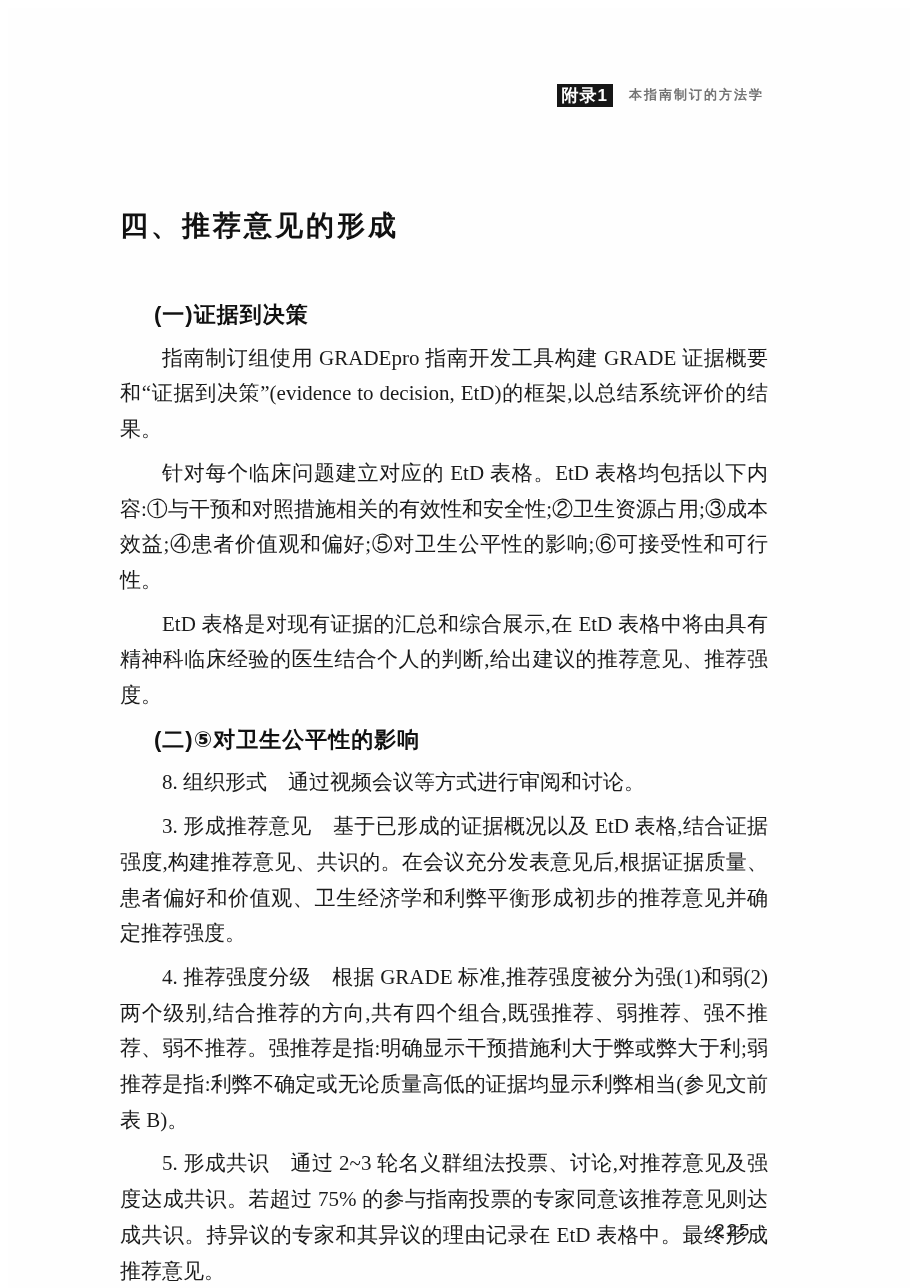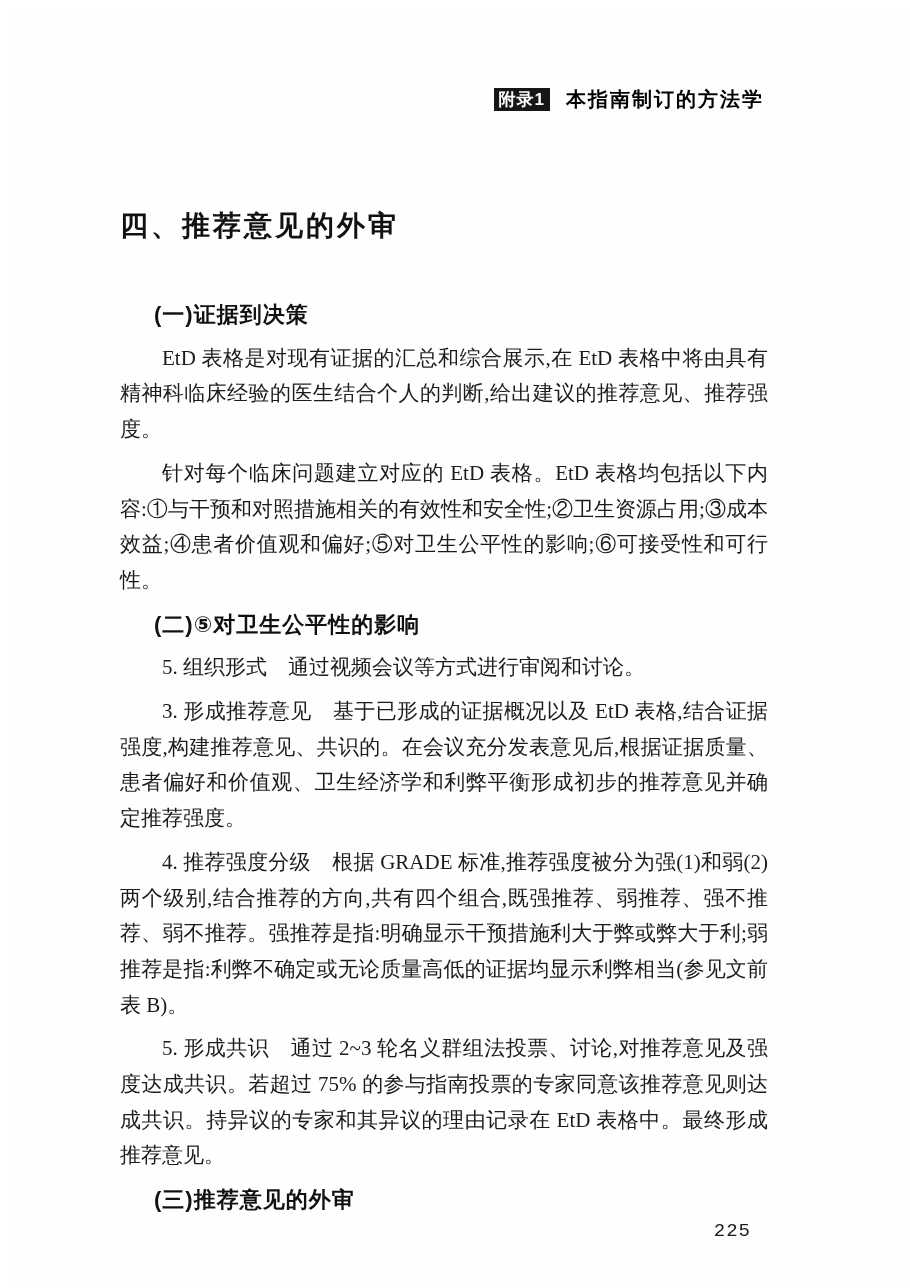--- a/index.html
+++ b/index.html
@@ -40,23 +40,23 @@
     font-weight: bold;
     font-size: 17px;
     line-height: 23px;
     padding: 0 5px;
     letter-spacing: 1px;
   }
 
   .header-title {
     font-family: "Liberation Sans", "DejaVu Sans", sans-serif;
     font-weight: bold;
-    font-size: 20px;
+    font-size: 13px;
     letter-spacing: 2px;
-    color: #000000;
+    color: #737373;
   }
 
   
   .main {
     position: absolute;
     top: 191px;
     left: 100px;
     width: 672px;
   }
 
@@ -106,30 +106,31 @@
 <body>
 
 <div class="page">
 
   <div class="doc-header">
     <span class="appendix-badge">附录1</span>
     <span class="header-title">本指南制订的方法学</span>
   </div>
 
   <div class="main">
-    <h1 class="page-title">四、推荐意见的外审</h1>
+    <h1 class="page-title">四、推荐意见的形成</h1>
 
     <div class="body-text">
 
       <h2 class="sec-heading">(一)证据到决策</h2>
+      <p class="para">指南制订组使用 GRADEpro 指南开发工具构建 GRADE 证据概要和“证据到决策”(evidence to decision, EtD)的框架,以总结系统评价的结果。</p>
+      <p class="para">针对每个临床问题建立对应的 EtD 表格。EtD 表格均包括以下内容:①与干预和对照措施相关的有效性和安全性;②卫生资源占用;③成本效益;④患者价值观和偏好;⑤对卫生公平性的影响;⑥可接受性和可行性。</p>
       <p class="para">EtD 表格是对现有证据的汇总和综合展示,在 EtD 表格中将由具有精神科临床经验的医生结合个人的判断,给出建议的推荐意见、推荐强度。</p>
-      <p class="para">针对每个临床问题建立对应的 EtD 表格。EtD 表格均包括以下内容:①与干预和对照措施相关的有效性和安全性;②卫生资源占用;③成本效益;④患者价值观和偏好;⑤对卫生公平性的影响;⑥可接受性和可行性。</p>
 
       <h2 class="sec-heading">(二)⑤对卫生公平性的影响</h2>
-      <p class="para">5. 组织形式　通过视频会议等方式进行审阅和讨论。</p>
+      <p class="para">8. 组织形式　通过视频会议等方式进行审阅和讨论。</p>
       <p class="para">3. 形成推荐意见　基于已形成的证据概况以及 EtD 表格,结合证据强度,构建推荐意见、共识的。在会议充分发表意见后,根据证据质量、患者偏好和价值观、卫生经济学和利弊平衡形成初步的推荐意见并确定推荐强度。</p>
       <p class="para">4. 推荐强度分级　根据 GRADE 标准,推荐强度被分为强(1)和弱(2)两个级别,结合推荐的方向,共有四个组合,既强推荐、弱推荐、强不推荐、弱不推荐。强推荐是指:明确显示干预措施利大于弊或弊大于利;弱推荐是指:利弊不确定或无论质量高低的证据均显示利弊相当(参见文前表 B)。</p>
       <p class="para">5. 形成共识　通过 2~3 轮名义群组法投票、讨论,对推荐意见及强度达成共识。若超过 75% 的参与指南投票的专家同意该推荐意见则达成共识。持异议的专家和其异议的理由记录在 EtD 表格中。最终形成推荐意见。</p>
 
       <h2 class="sec-heading">(三)推荐意见的外审</h2>
 
     </div>
   </div>
 
   <div class="page-number">225</div>

